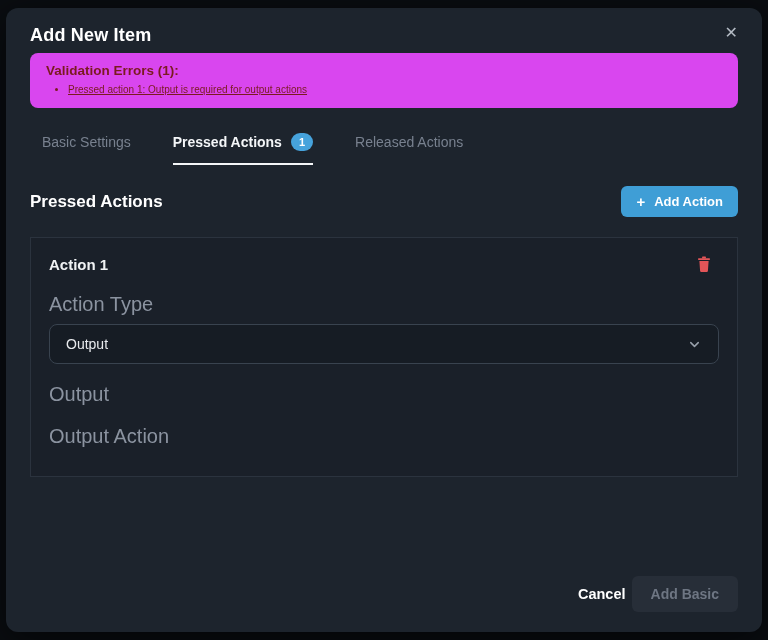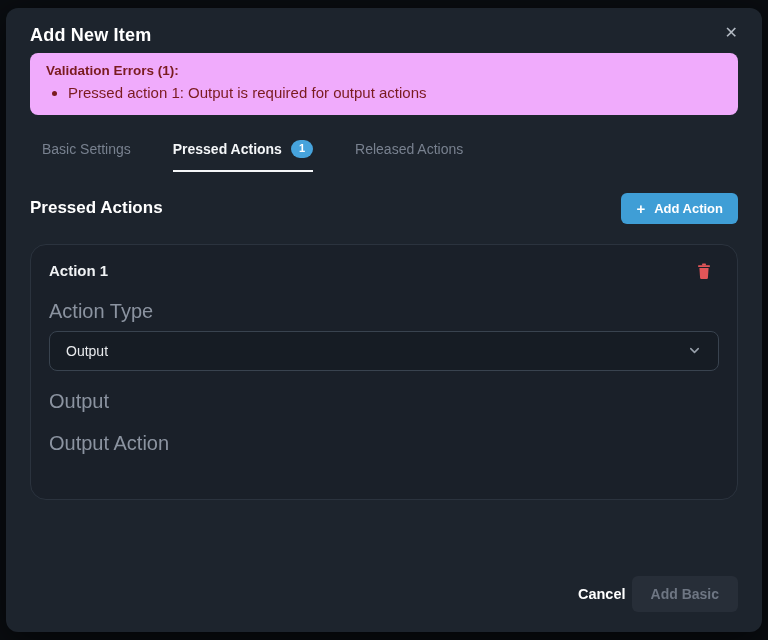--- a/index.html
+++ b/index.html
@@ -29,29 +29,29 @@
     color: #ffffff; font-size: 18px; font-weight: 700; letter-spacing: .2px;
   }
   .close-btn {
     background: none; border: none; color: #b4bbc4;
     font-size: 16px; line-height: 1; cursor: pointer;
     padding: 2px 4px; margin: -2px -4px 0 0;
     font-family: "Liberation Sans", sans-serif;
   }
   .error-banner {
     margin-top: 7px;
-    background: #f0abfc;
+    background: #d946ef;
     border-radius: 8px;
     padding: 10px 16px 12px 16px;
   }
   .error-heading {
     color: #7a1b1f; font-weight: 700; font-size: 13.5px;
   }
   .error-list { margin: 5px 0 0 22px; }
-  .error-list li { color: #7a1b1f; font-size: 15px; line-height: 1.3; }
+  .error-list li { color: #7a1b1f; font-size: 10px; line-height: 1.3; text-decoration: underline; }
   .tabs {
     margin-top: 25px;
     display: flex; gap: 42px;
     padding-left: 12px;
   }
   .tab {
     display: inline-flex; align-items: center; gap: 9px;
     font-size: 14px; color: #78818f;
     padding-bottom: 12px;
     border-bottom: 2px solid transparent;
@@ -82,22 +82,22 @@
     padding: 8px 15px;
     font-size: 13px; font-weight: 700;
     cursor: pointer;
     font-family: "Liberation Sans", sans-serif;
   }
   .add-action-btn .plus { font-size: 15px; font-weight: 700; line-height: 1; }
   .action-card {
     margin-top: 20px;
     background: #1a2029;
     border: 1px solid #2b333e;
-    border-radius: 16px;
-    padding: 16px 18px 36px 18px;
+    border-radius: 0;
+    padding: 16px 18px 20px 18px;
   }
   .card-head {
     display: flex; justify-content: space-between; align-items: center;
   }
   .card-title { color: #f0f2f4; font-size: 15px; font-weight: 600; }
   .trash-btn {
     background: none; border: none; cursor: pointer;
     padding: 2px; margin-right: 6px;
     display: flex; align-items: center;
   }

